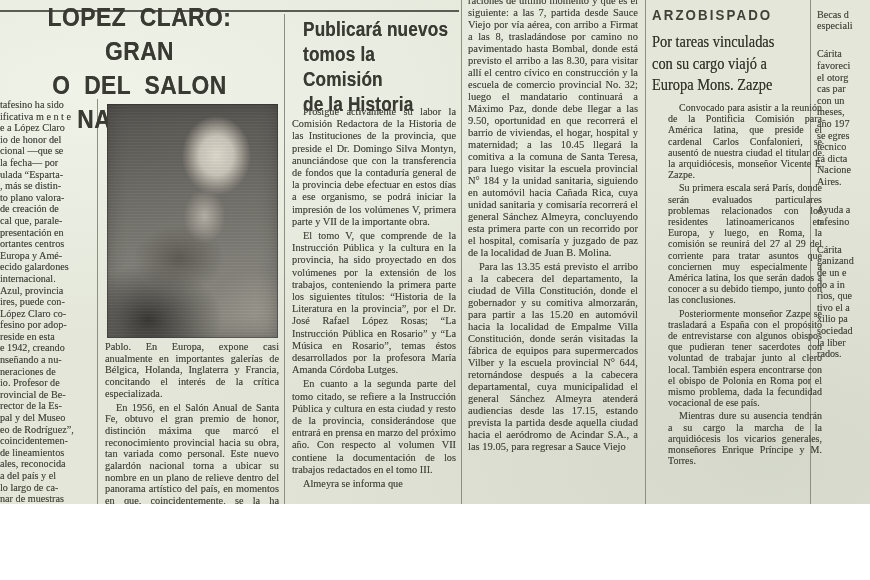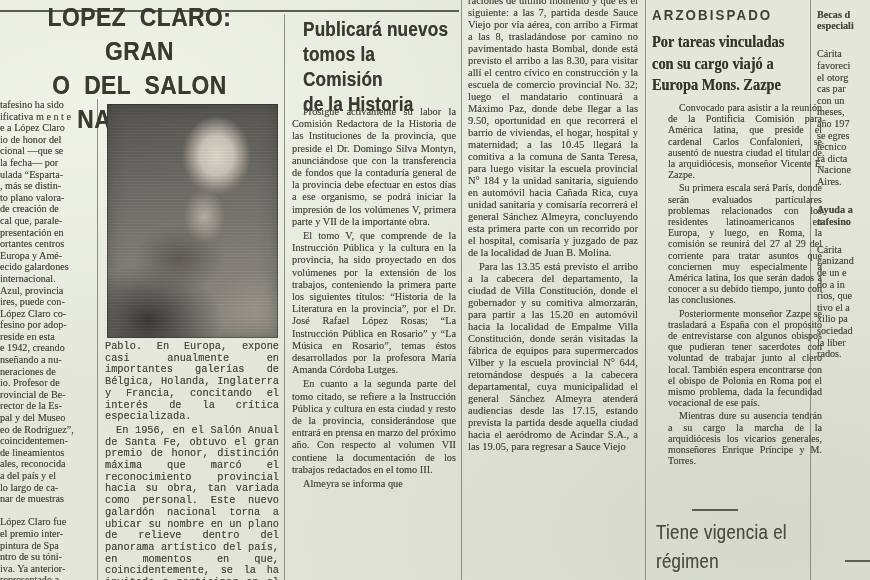--- a/index.html
+++ b/index.html
@@ -1,37 +1,37 @@
 <!DOCTYPE html>
 <html lang="es"><head>
 <meta charset="utf-8">
 <style>
   html,body { margin:0; padding:0; }
   .page {
-    position:relative; width:870px; height:580px; overflow:hidden;
+    position:relative; width:870px; height:504px; overflow:hidden;
     background-color:#e3e6d9;
     background-image:
       radial-gradient(90% 70% at 12% 18%, rgba(251,253,245,0.55), transparent 70%),
       radial-gradient(100% 85% at 88% 92%, rgba(176,180,164,0.28), transparent 72%);
     font-family:"Liberation Serif", serif;
     color:#45463e;
   }
   .abs { position:absolute; }
   .rule-h { background:#5b5c53; }
   .rule-v { width:1px; background:#8d9081; }
 
   
   .body-text { font-size:10.3px; line-height:11.7px; text-align:justify;
                text-shadow:0 0 0.4px rgba(69,70,62,0.55); }
   .body-text p { margin:0 0 2px 0; text-indent:11px; }
   .body-text p.noindent { text-indent:0; }
   .frag { white-space:pre-line; font-size:10.2px; line-height:11.6px;
           text-shadow:0 0 0.4px rgba(69,70,62,0.55); }
   .frag .blk { margin:0 0 5px 0; white-space:pre-line; }
-  .frag .blk.b { font-weight:bold; }
+  .frag .blk.b { font-weight:normal; }
 
   
   #art1-headline { left:0; top:20; width:279px; text-align:center;
     font-family:"Liberation Sans", sans-serif; font-weight:bold;
     font-size:26px; line-height:34px; color:#393a32;
     text-shadow:0 0 0.5px rgba(57,58,50,0.7); }
   #art1-headline .hl-line { display:block; transform:scaleX(0.88);
     transform-origin:center; word-spacing:0.3em; letter-spacing:0.5px; }
 
   #col2-headline { left:303px; top:17px; width:170px;
@@ -40,21 +40,21 @@
     text-shadow:0 0 0.5px rgba(57,58,50,0.7); }
   #col2-headline .hl-line { display:block; transform:scaleX(0.86);
     transform-origin:left; letter-spacing:0.2px; }
 
   #col4-kicker { left:652px; top:7px; width:160px;
     font-family:"Liberation Sans", sans-serif; font-weight:600;
     font-size:14px; letter-spacing:2.2px; color:#3f4038;
     transform:scaleX(0.95); transform-origin:left; }
 
   #col4-headline { left:652px; top:31px; width:162px;
-    font-family:"Liberation Serif", serif; font-weight:bold;
+    font-family:"Liberation Serif", serif; font-weight:normal;
     font-size:16px; line-height:21.5px; color:#34352d;
     text-shadow:0 0 0.5px rgba(52,53,45,0.7); }
   #col4-headline .hl-line { display:block; transform:scaleX(0.9);
     transform-origin:left; }
 
   #col4-headline2 { left:656px; top:517px; width:176px;
     font-family:"Liberation Sans", sans-serif; font-weight:400;
     font-size:21px; line-height:29px; color:#4b4c43;
     text-shadow:0 0 0.4px rgba(75,76,67,0.6); }
   #col4-headline2 .hl-line { display:block; transform:scaleX(0.8);
@@ -74,21 +74,21 @@
     background:
       radial-gradient(ellipse 48px 55px at 64% 22%, #ddd8cc 0%, #c9c4b8 35%, rgba(170,165,155,0.45) 60%, transparent 72%),
       radial-gradient(ellipse 30px 38px at 57% 48%, rgba(202,195,184,0.75), transparent 70%),
       radial-gradient(ellipse 60px 45px at 42% 66%, rgba(88,85,79,0.85), transparent 75%),
       radial-gradient(ellipse 95px 70px at 24% 92%, rgba(54,52,49,0.95), transparent 78%),
       radial-gradient(ellipse 60px 50px at 88% 88%, rgba(160,156,146,0.6), transparent 75%),
       linear-gradient(175deg, #55534e 0%, #6d6b65 35%, #83817a 70%, #8e8c83 100%); }
   #photo .grain { position:absolute; inset:0; opacity:0.5;
     background:repeating-linear-gradient(0deg, rgba(255,255,255,0.05) 0 1px, rgba(0,0,0,0.06) 1px 3px); }
 
-  #colB       { left:105px; top:341px; width:174px; height:239px; overflow:hidden;font-family:Liberation Mono, monospace; }
+  #colB       { left:105px; top:341px; width:174px; height:239px; overflow:hidden; }
   #col2-body  { left:292px; top:106px; width:164px; height:474px; overflow:hidden; line-height:12.2px;font-family:Liberation Serif, serif; }
   #col3       { left:468px; top:-5px;  width:170px; height:590px; overflow:hidden;
                 font-size:10.5px; line-height:12px; }
   #col4-body  { left:668px; top:102px; width:154px; height:404px; overflow:hidden;
                 font-size:10px; line-height:11.2px; }
   #col4-rule  { left:692px; top:509px; width:46px; height:2px; }
   #col5       { left:817px; top:-3px; width:53px; height:560px; overflow:hidden; }
   #ad-rule    { left:845px; top:560px; width:25px; height:2px; }
 </style>
 </head>

